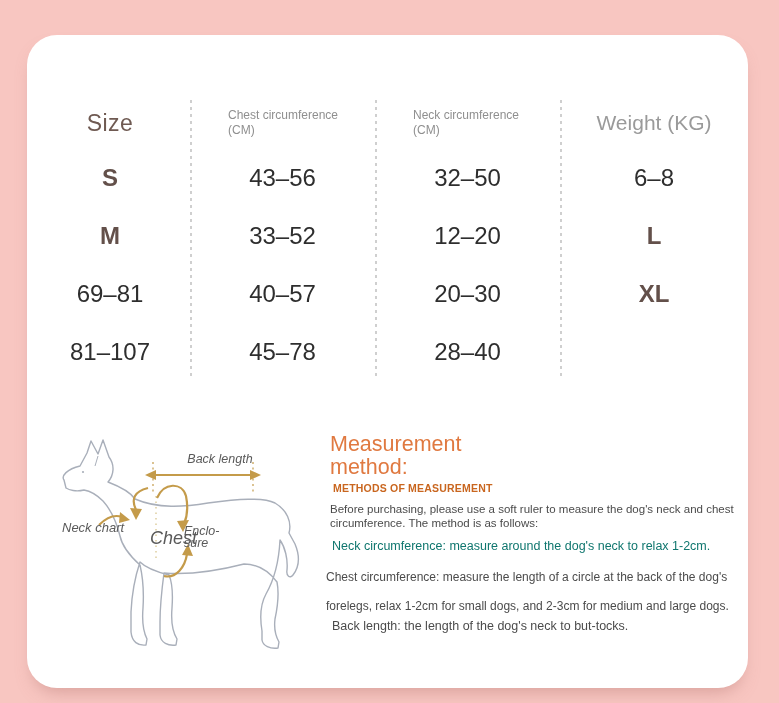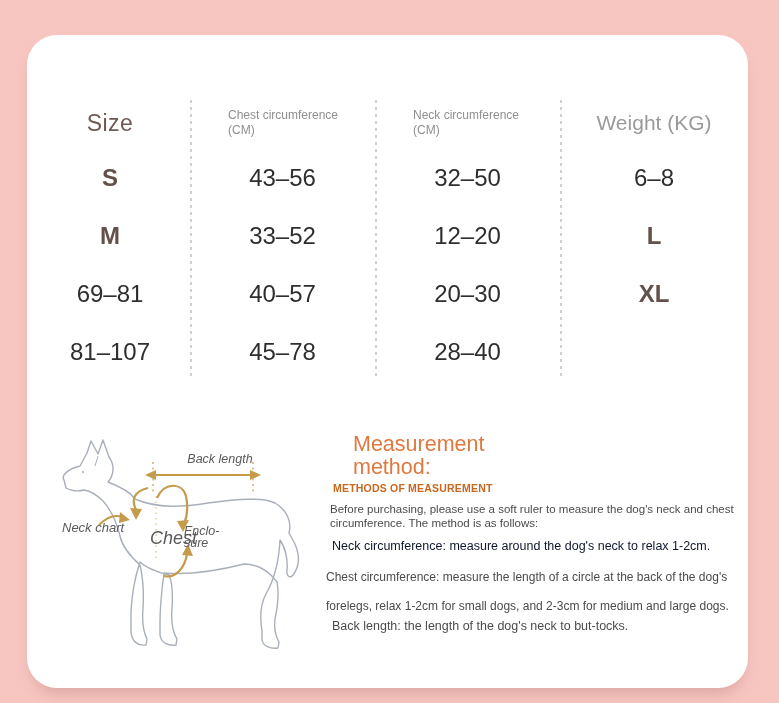--- a/index.html
+++ b/index.html
@@ -42,30 +42,30 @@
   .diag-label { position:absolute; color:#5a5a5a; }
   #back-length-label { left:123px; top:20px; width:110px; font-size:12.5px; text-align:center; }
   #neck-chart-label  { left:20px;  top:88px;  font-size:13px; }
   #chest-label       { left:108px; top:96px;  font-size:18px; }
   #enclosure-label   { left:142px; top:93px;  width:48px; font-size:12.5px; line-height:12px; }
 
   
   .measure { position:absolute; left:330px; top:433px; width:420px; }
   .m-title {
     position:absolute; left:0; top:0; width:190px;
-    font-size:21.5px; line-height:23px; color:#e07940;margin-left:23px;
+    font-size:21.5px; line-height:23px; color:#e07940;
   }
   .m-subtitle {
     position:absolute; left:3px; top:49px;
     font-size:10.5px; font-weight:bold; color:#c9661f; letter-spacing:0.2px;
   }
   .m-intro { position:absolute; left:0; top:70px; width:410px;
              font-size:11.5px; line-height:13.5px; color:#4b4b4b; }
   .m-neck  { position:absolute; left:2px; top:106px; width:418px;
-             font-size:12.5px; color:#0f172a; }
+             font-size:12.5px; color:#0f766e; }
   .m-chest { position:absolute; left:-4px; top:130px; width:435px;
              font-size:12px; line-height:28.5px; color:#4b4b4b; }
   .m-back  { position:absolute; left:2px; top:186px; width:300px;
              font-size:12.5px; line-height:14px; color:#4b4b4b; }
 </style>
 </head>
 <body>
 
 <div id="screen">
   <div class="card"></div>

